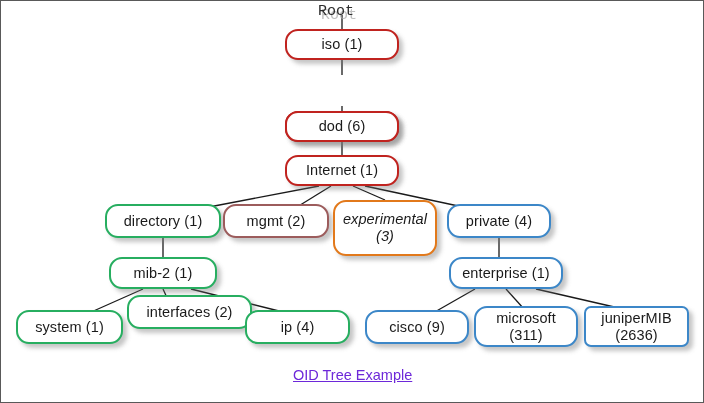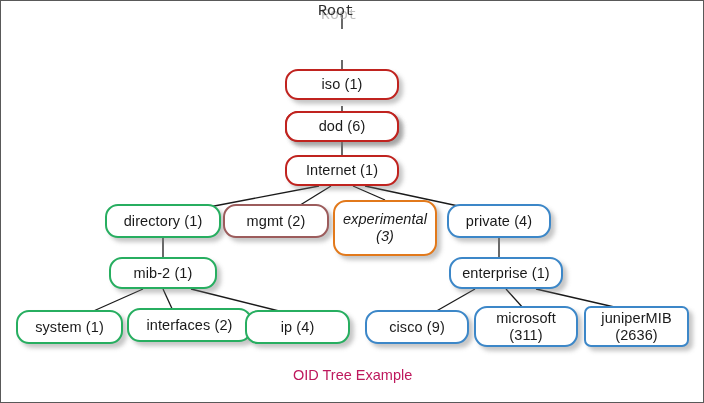--- a/index.html
+++ b/index.html
@@ -47,22 +47,23 @@
   .root-label {
     position: absolute;
     font-size: 15px;
     color: #2b2b2b;
     z-index: 6;
     text-shadow: 3px 4px 0 rgba(170,170,170,0.75);
   }
   .caption {
     position: absolute;
     font-size: 14.5px;
-    color: #be185d;
+    color: #6d28d9;
     z-index: 6;
+    text-decoration: underline;
   }
 </style>
 </head>
 <body>
 
 <div id="canvas">
 
   <svg id="edges" viewBox="0 0 704 403" preserveAspectRatio="none">
       <line x1="341" y1="14" x2="341" y2="28" stroke="#1a1a1a" stroke-width="1.3"></line>
       <line x1="341" y1="59" x2="341" y2="74" stroke="#1a1a1a" stroke-width="1.3"></line>
@@ -78,33 +79,33 @@
       <line x1="190" y1="288" x2="286" y2="312" stroke="#1a1a1a" stroke-width="1.3"></line>
       <line x1="498" y1="237" x2="498" y2="256" stroke="#1a1a1a" stroke-width="1.3"></line>
       <line x1="474" y1="288" x2="432" y2="312" stroke="#1a1a1a" stroke-width="1.3"></line>
       <line x1="505" y1="288" x2="523" y2="308" stroke="#1a1a1a" stroke-width="1.3"></line>
       <line x1="535" y1="288" x2="622" y2="308" stroke="#1a1a1a" stroke-width="1.3"></line>
     </svg>
 
   <span class="root-label" style="left: 317px; top: 2px; font-family: Liberation Mono, monospace;">Root</span>
 
   <div id="node-layer">
-      <div class="node" style="left: 284px; top: 28px; width: 114px; height: 31px; border-color: rgb(192, 35, 31); margin-top: 40px;">iso (1)</div>
+      <div class="node" style="left: 284px; top: 28px; width: 114px; height: 31px; border-color: rgb(192, 35, 31);">iso (1)</div>
       <div class="node" style="left: 284px; top: 74px; width: 114px; height: 31px; border-color: rgb(192, 35, 31); margin-top: 36px;">org (3)</div>
       <div class="node" style="left: 284px; top: 110px; width: 114px; height: 31px; border-color: rgb(192, 35, 31);">dod (6)</div>
       <div class="node" style="left: 284px; top: 154px; width: 114px; height: 31px; border-color: rgb(192, 35, 31);">Internet (1)</div>
       <div class="node" style="left: 104px; top: 203px; width: 116px; height: 34px; border-color: rgb(39, 174, 96);">directory (1)</div>
       <div class="node" style="left: 222px; top: 203px; width: 106px; height: 34px; border-color: rgb(156, 92, 92);">mgmt (2)</div>
       <div class="node" style="left: 332px; top: 199px; width: 104px; height: 56px; border-color: rgb(226, 121, 27); font-style: italic;">experimental
 (3)</div>
       <div class="node" style="left: 446px; top: 203px; width: 104px; height: 34px; border-color: rgb(60, 135, 200); border-radius: 13px;">private (4)</div>
       <div class="node" style="left: 108px; top: 256px; width: 108px; height: 32px; border-color: rgb(39, 174, 96);">mib-2 (1)</div>
       <div class="node" style="left: 448px; top: 256px; width: 114px; height: 32px; border-color: rgb(60, 135, 200);">enterprise (1)</div>
       <div class="node" style="left: 15px; top: 309px; width: 107px; height: 34px; border-color: rgb(39, 174, 96);">system (1)</div>
-      <div class="node" style="left: 126px; top: 307px; width: 125px; height: 34px; border-color: rgb(39, 174, 96);">interfaces (2)</div>
+      <div class="node" style="left: 126px; top: 294px; width: 125px; height: 34px; border-color: rgb(39, 174, 96);">interfaces (2)</div>
       <div class="node" style="left: 244px; top: 309px; width: 105px; height: 34px; border-color: rgb(39, 174, 96);">ip (4)</div>
       <div class="node" style="left: 364px; top: 309px; width: 104px; height: 34px; border-color: rgb(60, 135, 200);">cisco (9)</div>
       <div class="node" style="left: 473px; top: 305px; width: 104px; height: 41px; border-color: rgb(60, 135, 200);">microsoft
 (311)</div>
       <div class="node" style="left: 583px; top: 305px; width: 105px; height: 41px; border-color: rgb(60, 135, 200); border-radius: 7px;">juniperMIB
 (2636)</div>
     </div>
 
   <span class="caption" style="left: 292px; top: 366px;">OID Tree Example</span>
 

